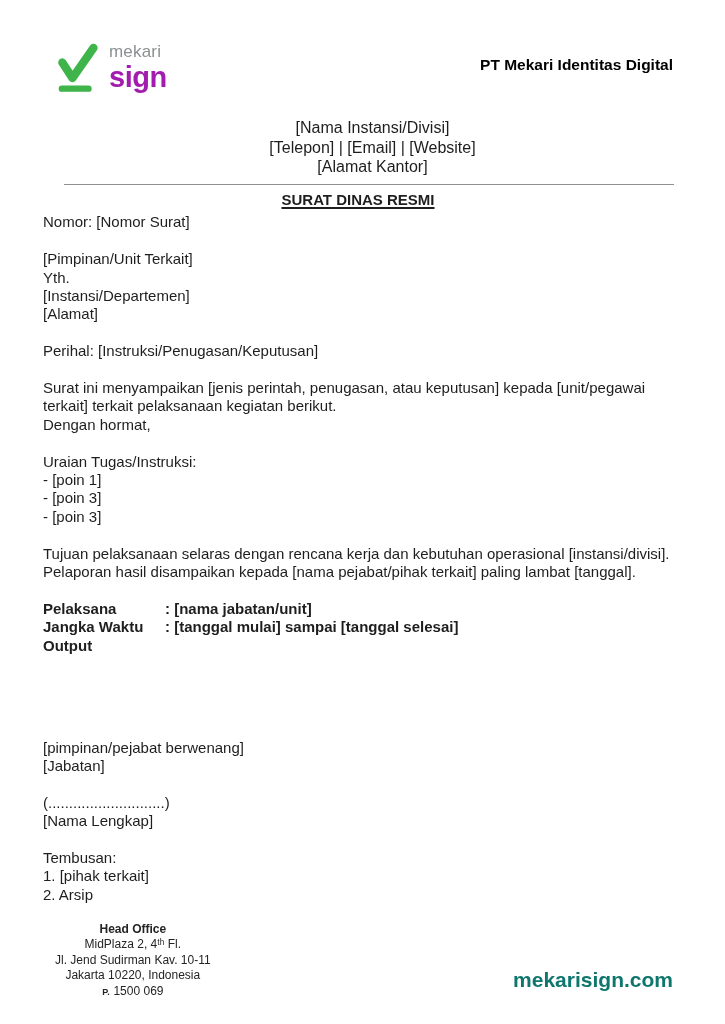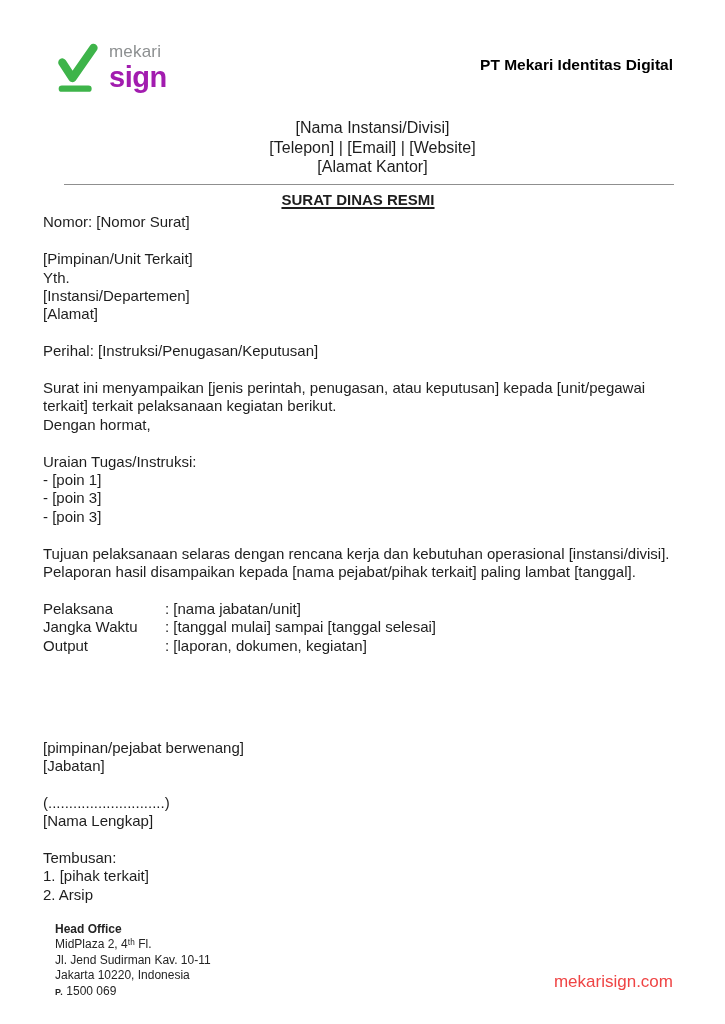--- a/index.html
+++ b/index.html
@@ -66,41 +66,42 @@
     text-align: center;
     font-weight: 700;
     font-size: 15px;
     text-decoration: underline;
     text-decoration-thickness: 2px;
     text-underline-offset: 2px;
     margin-bottom: 4px;
   }
   .gap { height: 18.4px; }
   .gap-half { height: 10px; }
-  .detail-row { display: flex; }
+  .detail-row { display: flex; font-weight: bold; }
   .detail-label { width: 122px; flex: 0 0 auto; }
 
   
   .footer {
     position: absolute;
     left: 55px;
     bottom: 24px;
     font-size: 12px;
     line-height: 15.5px;
     color: #242424;
+    text-align: center;
   }
   .footer-office { font-weight: 700; }
   .phone-label { font-size: 9px; font-weight: 700; letter-spacing: 0.3px; }
   .website {
     position: absolute;
     right: 52px;
     bottom: 32px;
-    font-size: 17px;
-    font-weight: 400;
-    color: #ef4444;
+    font-size: 21px;
+    font-weight: 700;
+    color: #0f766e;
   }
 </style>
 </head>
 <body>
 
 <div class="page">
 
   <div class="header">
     <div class="logo">
       <svg class="logo-mark" viewBox="0 0 48 60" aria-hidden="true">
@@ -159,21 +160,20 @@
     <div class="detail-row">
       <span class="detail-label">Pelaksana</span>
       <span class="detail-value">: [nama jabatan/unit]</span>
     </div>
     <div class="detail-row">
       <span class="detail-label">Jangka Waktu</span>
       <span class="detail-value">: [tanggal mulai] sampai [tanggal selesai]</span>
     </div>
     <div class="detail-row">
       <span class="detail-label">Output</span>
-      <span class="detail-value">: [laporan, dokumen, kegiatan]</span>
     </div>
 
     <div class="gap"></div>
 
 
     <div class="gap"></div>
     <div class="gap"></div>
     <div class="gap-half"></div>
 
 

